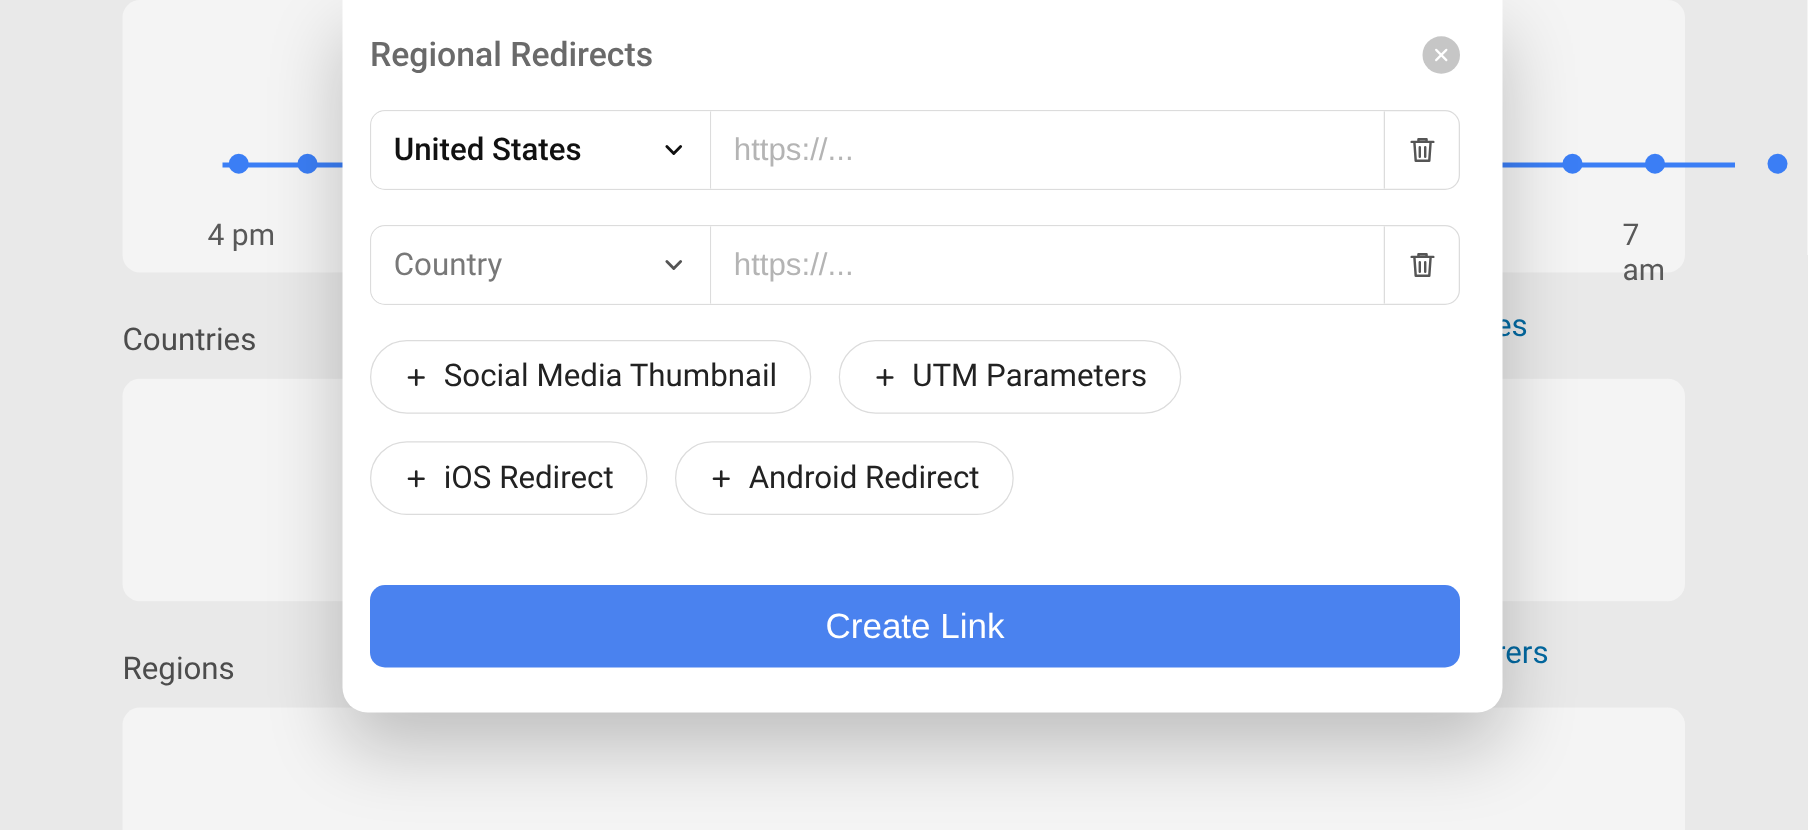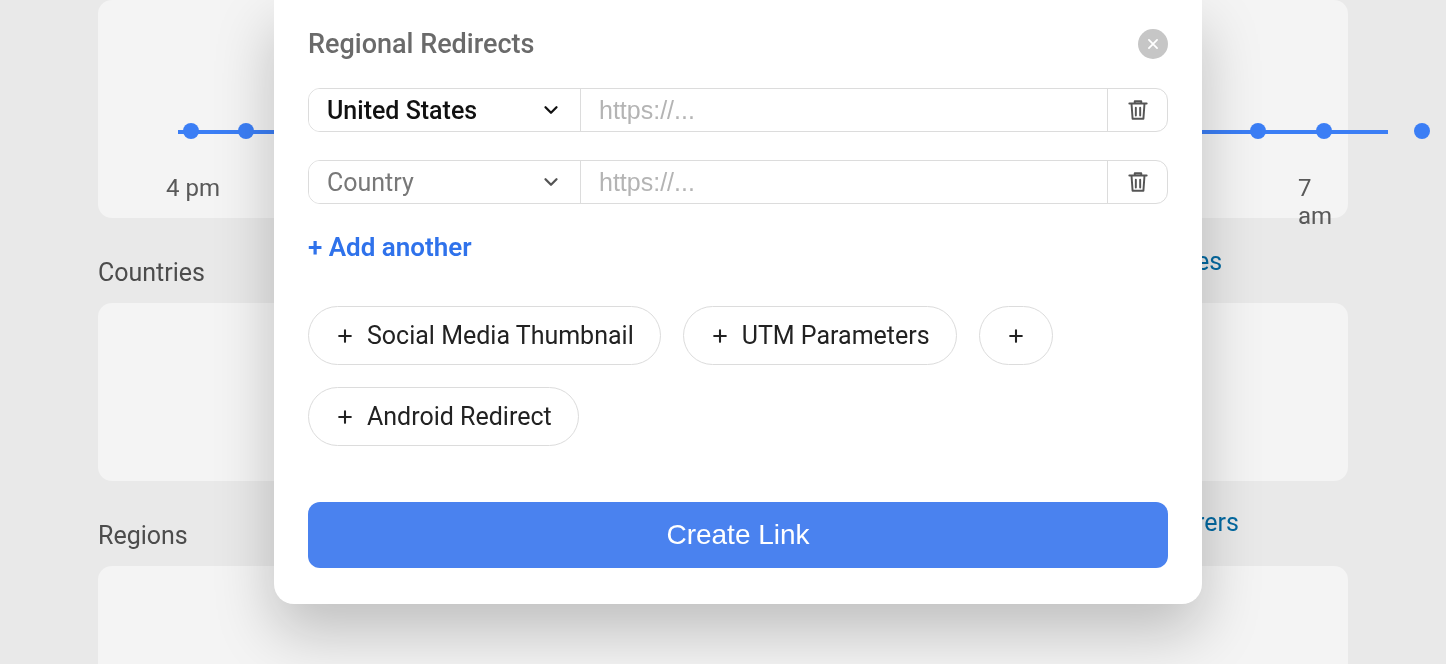--- a/index.html
+++ b/index.html
@@ -60,21 +60,21 @@
 
 
 .modal {
   position: absolute;
   top: 0;
   left: 274px;
   width: 928px;
   background: #fff;
   border-radius: 0 0 20px 20px;
   box-shadow: 0 28px 60px rgba(0,0,0,0.22);
-  padding: 28px 34px 36px 34px;
+  padding: 28px 34px 36px 22px;
 }
 .modal-header {
   display: flex;
   justify-content: space-between;
   align-items: center;
   margin-bottom: 28px;
 }
 .modal-title {
   color: #6a6a6a;
   font-size: 27px;
@@ -86,21 +86,21 @@
   background: #c6c6c6;
   display: flex; align-items: center; justify-content: center;
   cursor: pointer;
 }
 .close-btn svg { width: 14px; height: 14px; }
 
 .redirect-row {
   display: flex;
   border: 1px solid #dcdcdc;
   border-radius: 12px;
-  height: 44px;
+  height: 64px;
   margin-bottom: 28px;
   overflow: hidden;
 }
 .country-select {
   width: 272px;
   border-right: 1px solid #dcdcdc;
   display: flex;
   align-items: center;
   padding: 0 18px;
   justify-content: space-between;
@@ -238,41 +238,39 @@
         </svg>
     </div>
     <input class="url-input" type="text" placeholder="https://..." style="">
     <div class="trash-cell">
       <svg viewBox="0 0 24 24">
           <path d="M4 6h16 M9 6V4h6v2 M6 6l1 14h10l1-14 M10 10v7 M14 10v7" stroke="#555" stroke-width="1.8" fill="none" stroke-linecap="round" stroke-linejoin="round"></path>
         </svg>
     </div>
   </div>
 
-  <div class="add-another">
-    <span>+ Add another</span>
-  </div>
 
   <div class="pill-row">
     <div class="pill">
       <svg viewBox="0 0 24 24">
           <path d="M12 5v14 M5 12h14" stroke="#222" stroke-width="2.5" stroke-linecap="round"></path>
         </svg>
       <span>Social Media Thumbnail</span>
     </div>
     <div class="pill">
       <svg viewBox="0 0 24 24">
           <path d="M12 5v14 M5 12h14" stroke="#222" stroke-width="2.5" stroke-linecap="round"></path>
         </svg>
       <span>UTM Parameters</span>
     </div>
     <div class="pill">
       <svg viewBox="0 0 24 24">
           <path d="M12 5v14 M5 12h14" stroke="#222" stroke-width="2.5" stroke-linecap="round"></path>
         </svg>
+      <span>iOS Redirect</span>
     </div>
     <div class="pill">
       <svg viewBox="0 0 24 24">
           <path d="M12 5v14 M5 12h14" stroke="#222" stroke-width="2.5" stroke-linecap="round"></path>
         </svg>
       <span>Android Redirect</span>
     </div>
   </div>
 
   <button class="create-btn">

